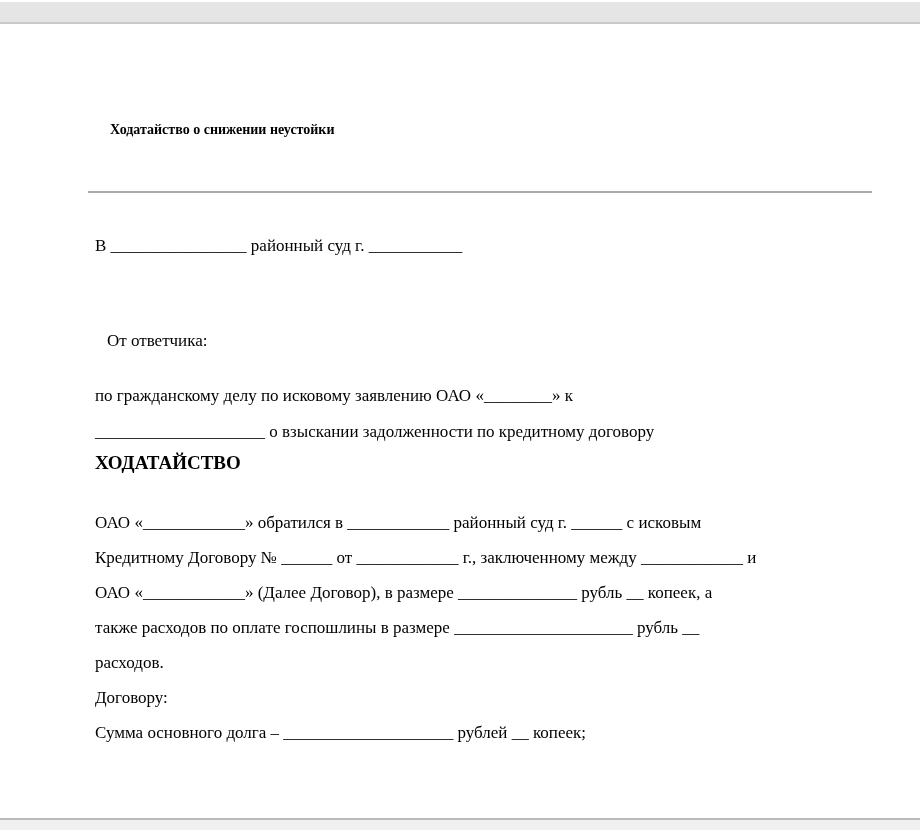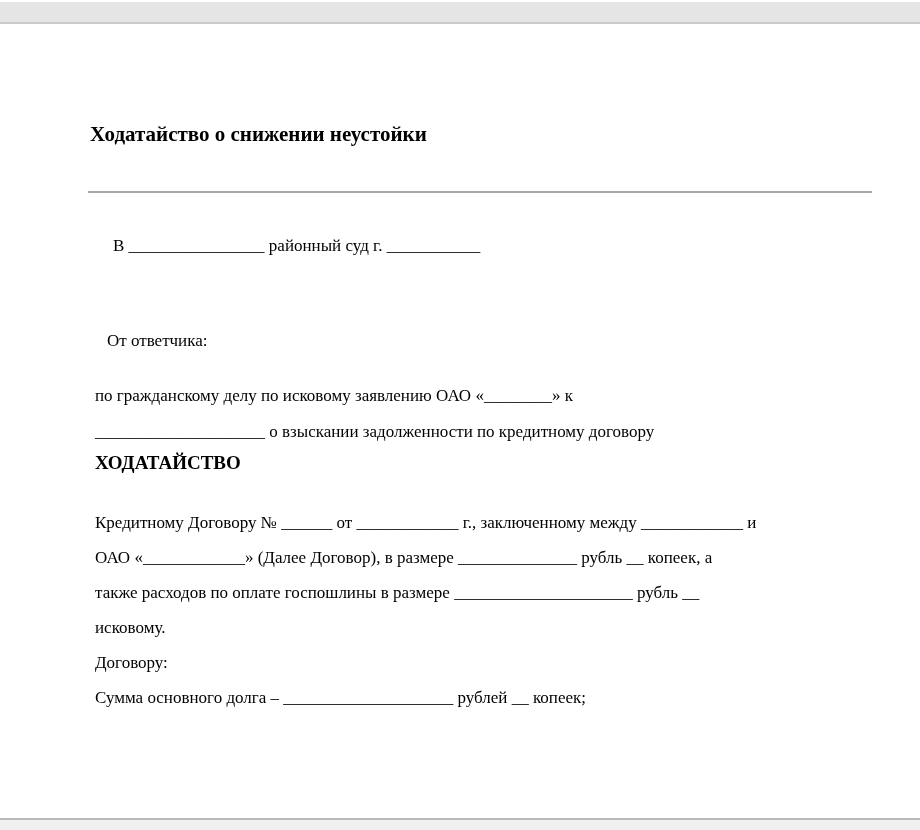--- a/index.html
+++ b/index.html
@@ -29,44 +29,44 @@
     bottom: 0;
     left: 0;
     width: 100%;
     height: 10px;
     background: #f0f0f0;
     border-top: 2px solid #b9b9b9;
   }
   .doc-title {
     position: absolute;
     top: 122px;
-    left: 90px;
+    left: 110px;
     margin: 0;
-    font-size: 21px;
+    font-size: 14px;
     font-weight: bold;
     white-space: nowrap;
   }
   .divider {
     position: absolute;
     top: 191px;
     left: 88px;
     width: 784px;
     margin: 0;
     border: none;
     border-top: 2px solid #aaaaaa;
   }
   .line {
     margin: 0;
     font-size: 17px;
     white-space: nowrap;
   }
   .court-line {
     position: absolute;
     top: 236px;
-    left: 113px;
+    left: 95px;
   }
   .respondent-line {
     position: absolute;
     top: 331px;
     left: 107px;
   }
   .case-block {
     position: absolute;
     top: 378px;
     left: 95px;
@@ -104,23 +104,24 @@
   <p class="line respondent-line">От ответчика:</p>
 
   <div class="case-block">
     <p class="line">по гражданскому делу по исковому заявлению ОАО «________» к</p>
     <p class="line">____________________ о взыскании задолженности по кредитному договору</p>
   </div>
 
   <p class="petition-heading">ХОДАТАЙСТВО</p>
 
   <div class="body-block">
+    <p class="line">ОАО «____________» обратился в ____________ районный суд г. ______ с исковым</p>
     <p class="line">Кредитному Договору № ______ от ____________ г., заключенному между ____________ и</p>
     <p class="line">ОАО «____________» (Далее Договор), в размере ______________ рубль __ копеек, а</p>
     <p class="line">также расходов по оплате госпошлины в размере _____________________ рубль __</p>
-    <p class="line">исковому.</p>
+    <p class="line">расходов.</p>
     <p class="line">Договору:</p>
     <p class="line">Сумма основного долга – ____________________ рублей __ копеек;</p>
   </div>
 
 </div>
 
 <div class="chrome-bottom"></div>
 
 </body></html>

